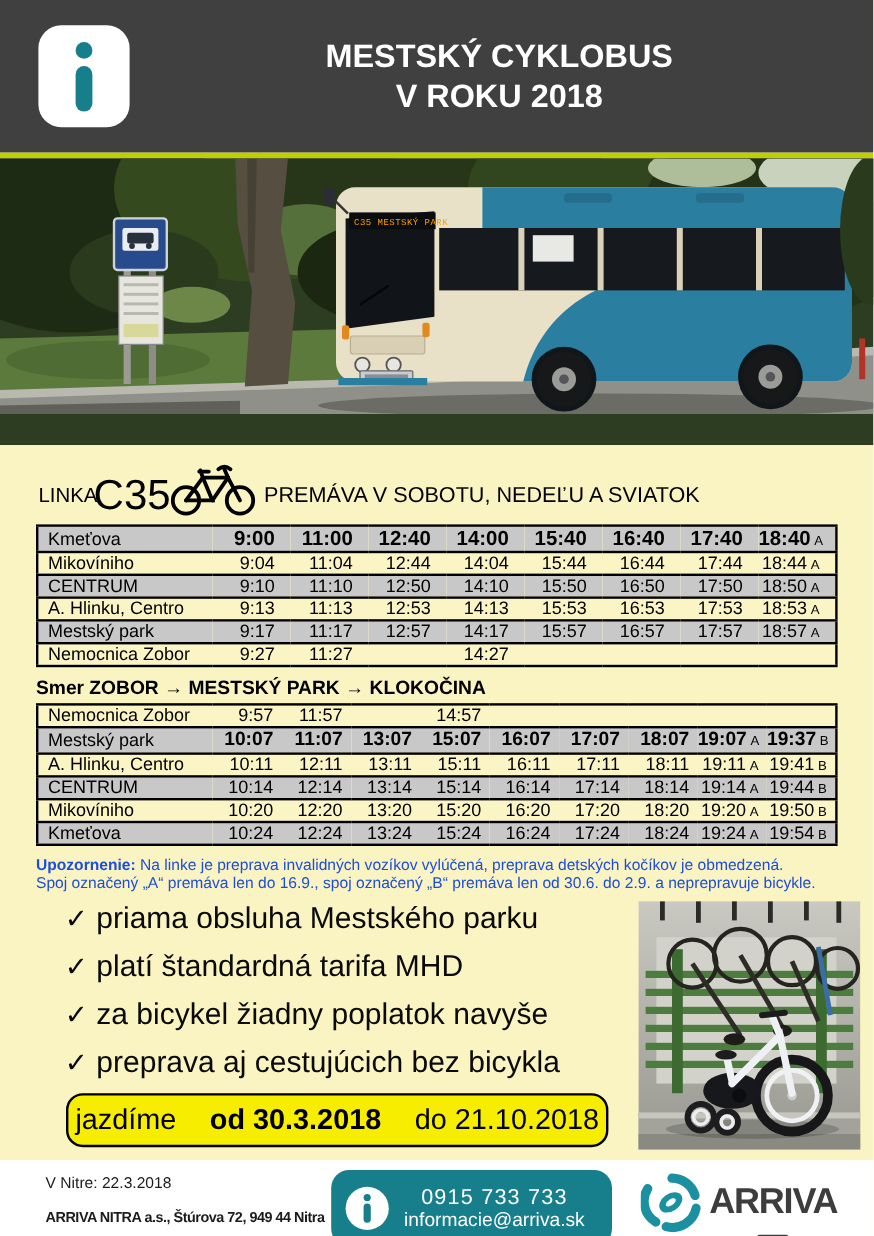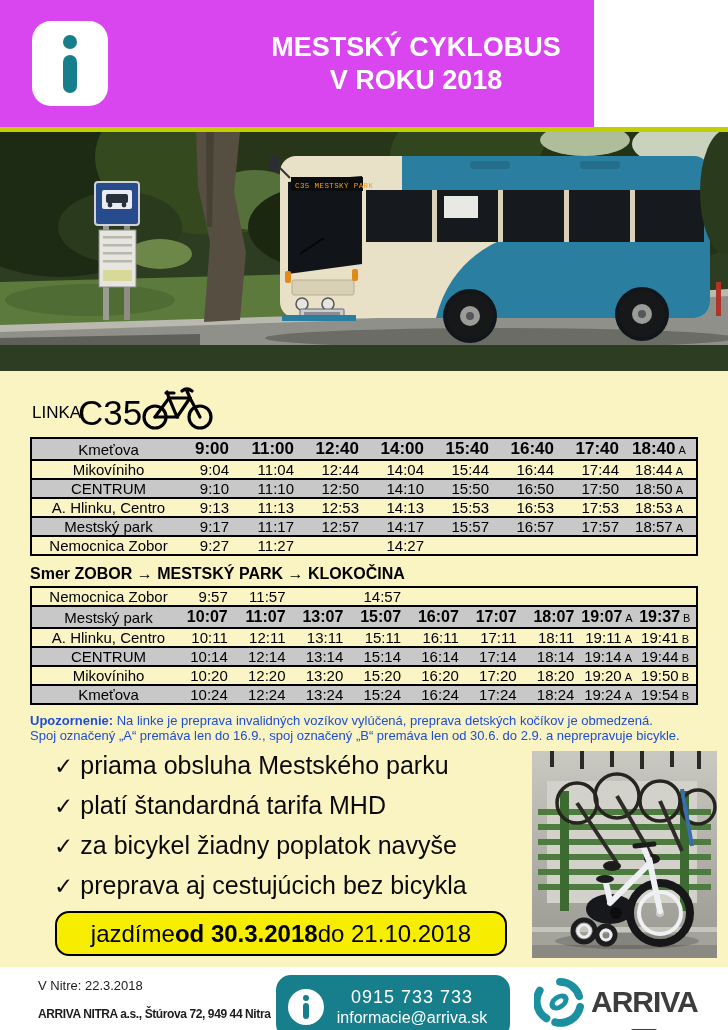--- a/index.html
+++ b/index.html
@@ -1,20 +1,20 @@
 <!DOCTYPE html>
 <html lang="sk"><head>
 <meta charset="utf-8">
 <style>
   * { margin:0; padding:0; box-sizing:border-box; }
   body { background:#ffffff; font-family:"Liberation Sans", sans-serif; }
   #page { position:relative; width:728px; height:1030px; background:#ffffff; overflow:hidden; }
 
   
-  .header { position:relative; width:594px; height:127px; background:#d946ef; }
+  .header { position:relative; width:728px; height:127px; background:#404040; }
   .i-card { position:absolute; left:32px; top:21px; width:76px; height:85px;
             background:#ffffff; border-radius:19px; display:flex; flex-direction:column;
             align-items:center; justify-content:center; }
   .i-card .dot { width:14px; height:14px; border-radius:50%; background:#177f8c; }
   .i-card .bar { width:14px; height:38px; border-radius:7px; background:#177f8c; margin-top:6px; }
   .title-block { position:absolute; left:108px; top:0; width:616px; height:127px;
                  display:flex; flex-direction:column; align-items:center; justify-content:center;
                  color:#ffffff; font-weight:bold; font-size:27px; line-height:33px; text-align:center; }
   .lime-rule { width:728px; height:5px; background:#c1ce00; }
 
@@ -30,41 +30,41 @@
   .bike-glyph { position:absolute; left:112px; bottom:0; }
   .linka-service { position:absolute; left:190px; bottom:8px; font-size:18px; color:#000; }
 
   .smer-heading { font-size:16px; font-weight:bold; color:#000; margin:6px 0 3px 0; }
 
   table.timetable { width:668px; border-collapse:collapse; table-layout:fixed;
                     border:2px solid #000; }
   table.timetable td { border-top:2px solid #000; border-bottom:2px solid #000;
                        font-size:15px; color:#000; height:19px; white-space:nowrap;
                        overflow:hidden; padding:0; }
-  table.timetable td.station { width:146px; text-align:center; padding-left:8px; }
+  table.timetable td.station { width:146px; text-align:left; padding-left:8px; }
   table.timetable td.time { text-align:right; padding-right:13px; }
   table.timetable.t2 td.time { padding-right:7px; }
   tr.row-gray  td { background:#c8c8c8; }
   tr.row-cream td { background:#fbf5c6; }
   tr.emphasis td { height:22px; }
   tr.emphasis td.time { font-weight:bold; font-size:17px; }
   table.timetable.t2 tr.emphasis td.time { font-size:16px; }
   td.time .sfx { font-weight:400; font-size:11px; }
 
   .notice { margin-top:8px; font-size:13px; line-height:15px; color:#1d4ed8; }
   .notice b { font-weight:bold; }
 
   .bottom-left { width:480px; margin-top:8px; }
   ul.benefits { list-style:none; margin-left:24px; }
   ul.benefits li { display:flex; align-items:baseline; font-size:25px; color:#0a0a0a; margin-bottom:11px; }
   ul.benefits .check { margin-right:7px; font-size:23px; }
 
   .season-box { margin:10px 0 0 25px; width:452px; height:45px; background:#f6ed00;
                 border:2px solid #000; border-radius:14px; display:flex; align-items:center;
-                justify-content:center; font-size:24px; color:#000; }
+                justify-content:center; font-size:24px; color:#000;gap:28px; }
   .season-box b { font-weight:bold; }
 
   .bikes { position:absolute; right:11px; top:380px; }
 
   
   .footer { position:relative; width:728px; height:89px; background:#ffffff; }
   .footer-left { position:absolute; left:38px; top:11px; color:#1c1c1c; }
   .footer-date { font-size:13px; }
   .footer-company { font-size:12px; font-weight:bold; letter-spacing:-0.4px; margin-top:14px; }
   .footer-info { font-size:12px; font-weight:bold; letter-spacing:-0.4px; margin-top:17px; }
@@ -202,20 +202,21 @@
         <g stroke="#000000" stroke-width="3.2" fill="none" stroke-linecap="round">
           <circle cx="13" cy="32" r="11"></circle>
           <circle cx="58" cy="32" r="11"></circle>
           <path d="M13,32 L27,13 L48,13 L58,32"></path>
           <path d="M27,13 L35,32 L13,32"></path>
           <path d="M35,32 L48,13"></path>
           <path d="M24,8 L32,8 M27,13 L25,7"></path>
           <path d="M48,13 L45,6 M40,6 Q45,2 50,6"></path>
         </g>
       </svg>
+      <span class="linka-service">PREMÁVA V SOBOTU, NEDEĽU A SVIATOK</span>
     </div>
 
     <table class="timetable t1">
       <tbody>
           <tr class="row-gray emphasis">
             <td class="station">Kmeťova</td>
             <td class="time">9:00</td>
             <td class="time">11:00</td>
             <td class="time">12:40</td>
             <td class="time">14:00</td>

